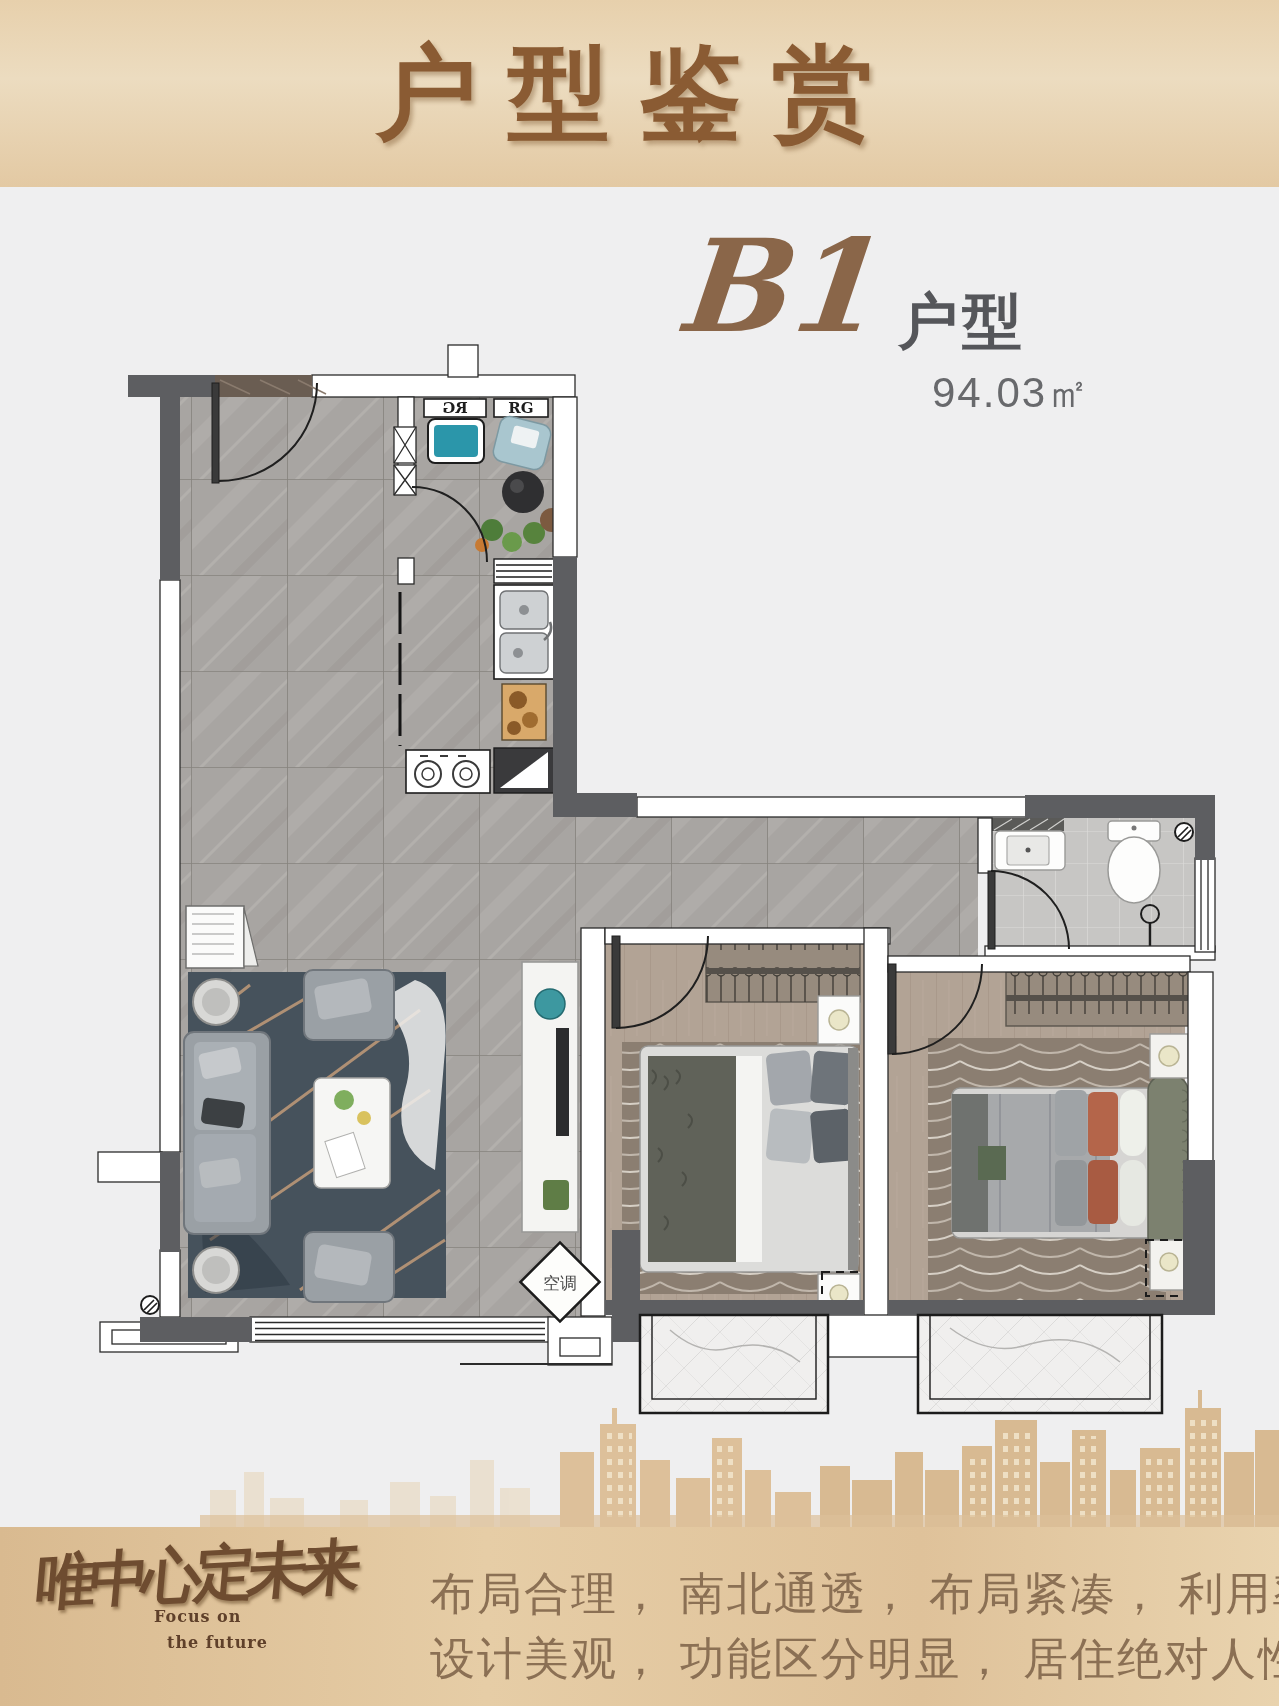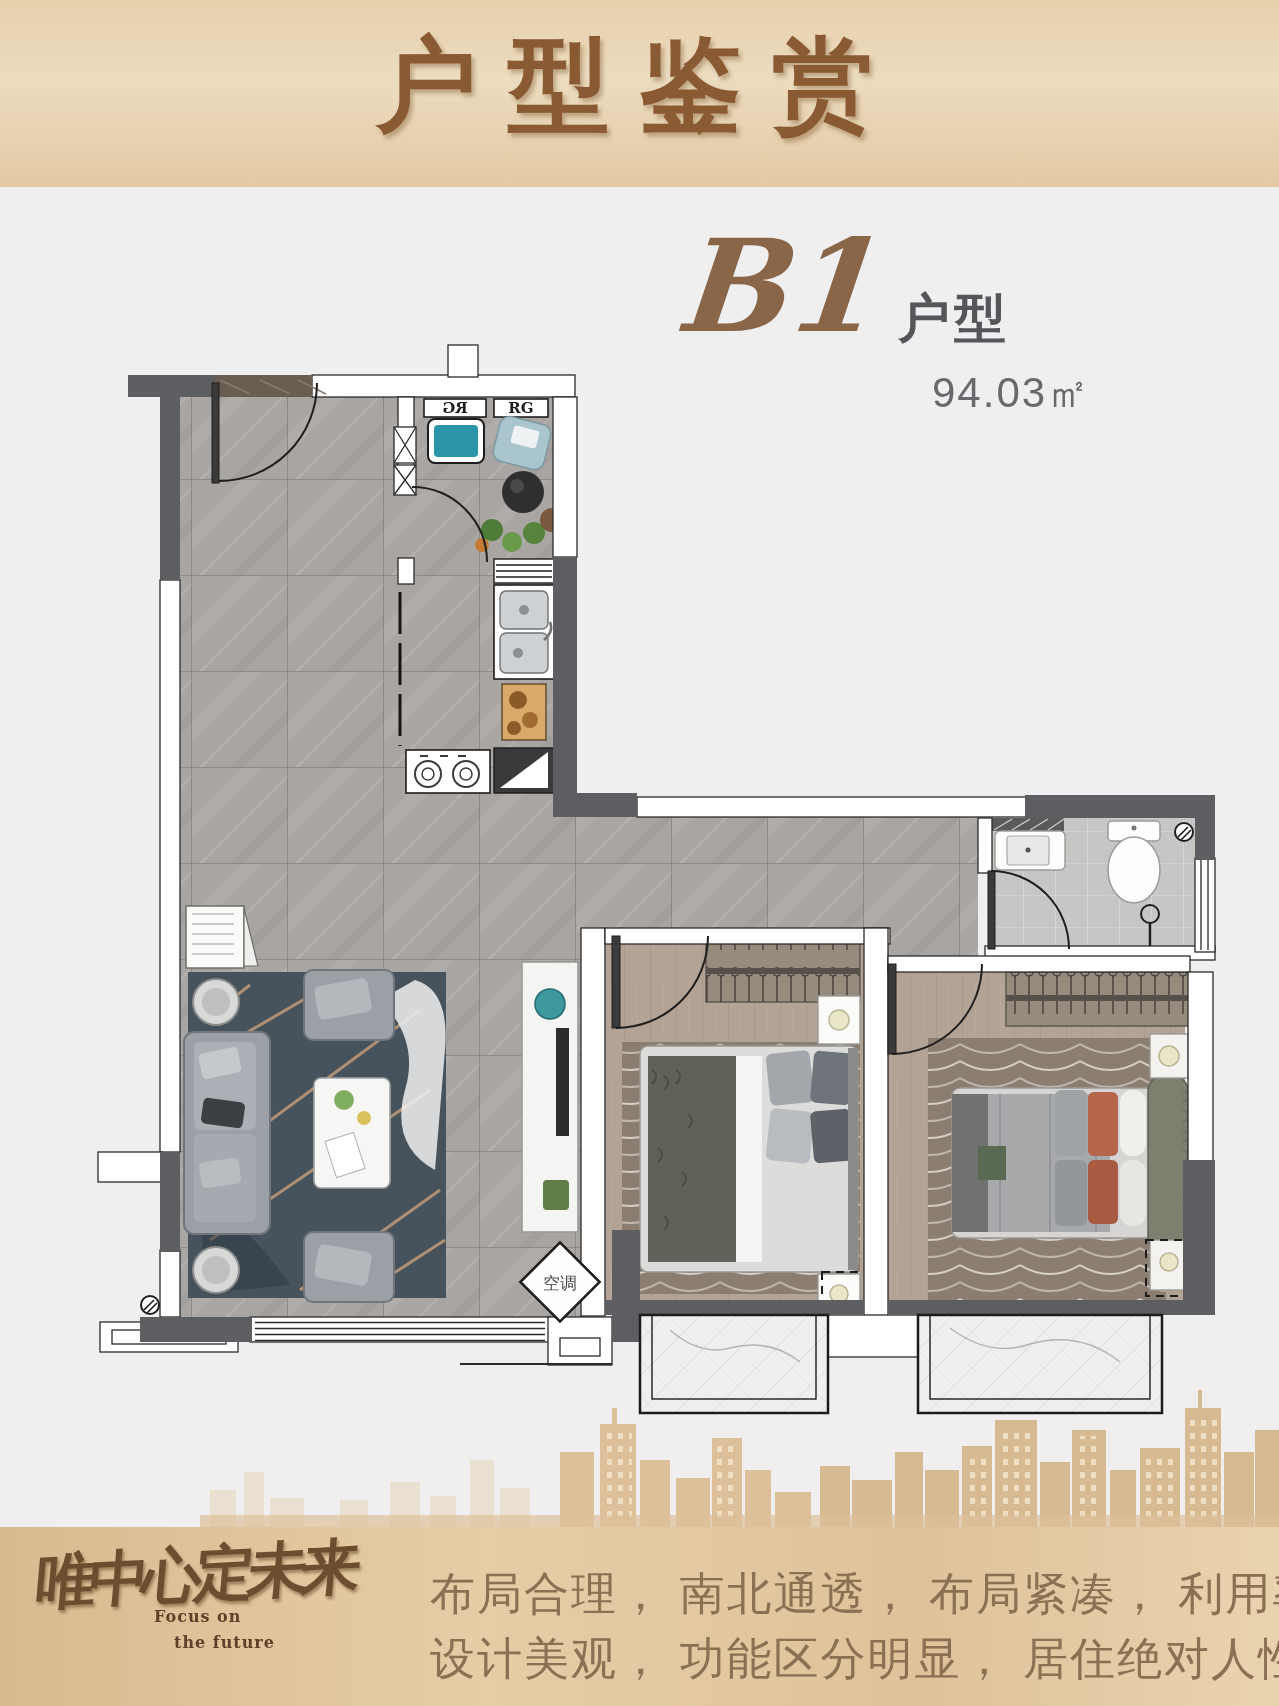--- a/index.html
+++ b/index.html
@@ -2,43 +2,43 @@
 <html><head>
 <meta charset="utf-8">
 <style>
   html,body{margin:0;padding:0;}
   .page{position:relative;width:1279px;height:1706px;background:#efeff0;overflow:hidden;
         font-family:"Liberation Sans",sans-serif;}
   
   .header{position:absolute;left:0;top:0;width:1279px;height:187px;
           background:linear-gradient(180deg,#e7d0ac 0%,#ecdcc0 42%,#e3c9a3 100%);}
   .header h1{margin:0;height:187px;line-height:187px;text-align:center;
-             font-family:Liberation Mono, monospace;font-weight:bold;
+             font-family:Liberation Sans, sans-serif;font-weight:bold;
              font-size:102px;letter-spacing:30px;color:#8a5b33;
              text-shadow:3px 4px 4px rgba(105,65,25,.35);}
   
   .unit-code{position:absolute;left:688px;top:222px;font-family:"DejaVu Serif","Liberation Serif",serif;
              font-style:italic;font-weight:bold;font-size:128px;color:#8a6649;line-height:1;
              transform:skewX(-8deg);}
-  .unit-type{position:absolute;left:898px;top:292px;font-size:52px;color:#55565a;
+  .unit-type{position:absolute;left:898px;top:292px;font-size:60px;color:#55565a;
              font-weight:600;letter-spacing:4px;line-height:1;}
   .unit-area{position:absolute;left:932px;top:372px;font-size:42px;color:#68696c;
              letter-spacing:2px;line-height:1;text-align:center;}
   
   .plan{position:absolute;left:0;top:0;width:1279px;height:1706px;}
   
   .footer{position:absolute;left:0;top:1527px;width:1279px;height:179px;
           background:linear-gradient(90deg,#d9ba90 0%,#e6cda6 38%,#dfc29a 72%,#e9d3ae 100%);}
   .logo{position:absolute;left:36px;top:8px;width:340px;}
   .logo-cn{font-family:"DejaVu Serif","Liberation Serif",serif;font-weight:bold;font-size:60px;
            color:#6e4c30;letter-spacing:-7px;display:inline-block;transform:rotate(-3deg) skewX(-8deg);
            text-shadow:2px 3px 3px rgba(80,50,20,.45);white-space:nowrap;}
   .logo-en{margin-left:118px;margin-top:-12px;font-family:"DejaVu Serif","Liberation Serif",serif;
            font-weight:bold;font-size:16px;color:#5f402a;line-height:26px;letter-spacing:1px;}
-  .logo-en .l2{margin-left:20px;}
+  .logo-en .l2{margin-left:13px;}
   .slogan{position:absolute;left:430px;top:34px;font-size:45px;color:#8b7054;
           letter-spacing:2px;line-height:65px;white-space:nowrap;}
 </style>
 </head>
 <body>
 
 <div class="page">
 
   <svg class="plan" viewBox="0 0 1279 1706">
     <defs>

